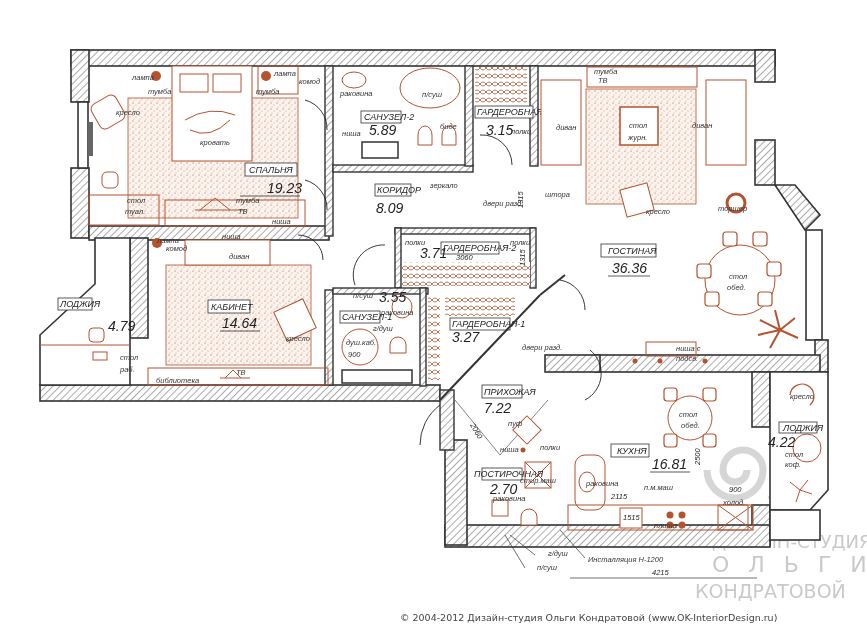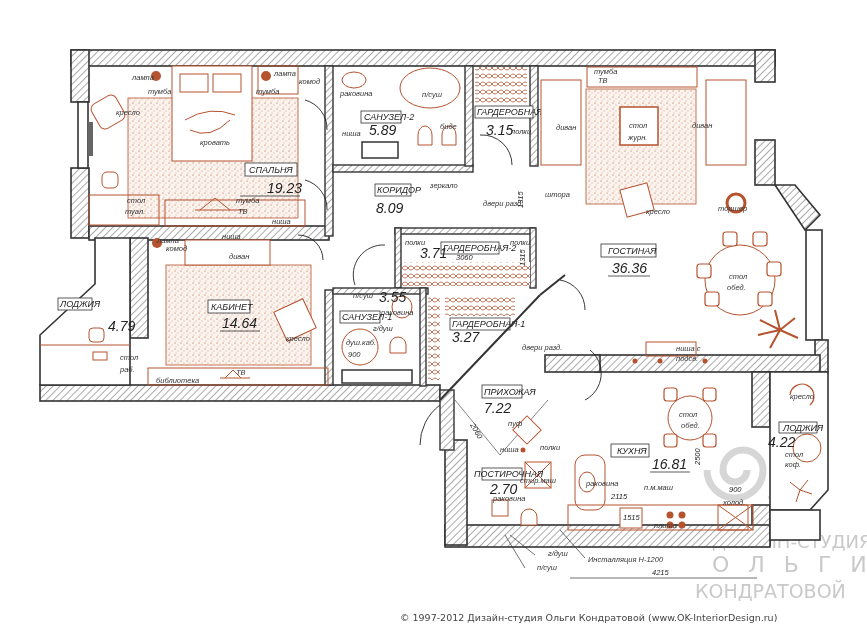--- a/index.html
+++ b/index.html
@@ -367,13 +367,13 @@
     <path d="M305 180 a30 30 0 0 1 22 30"></path>
     <path d="M298 235 a25 25 0 0 1 25 25"></path>
     <path d="M355 285 a30 30 0 0 1 30 -40"></path>
     <path d="M480 135 a30 30 0 0 1 32 30"></path>
     <path d="M440 405 a50 50 0 0 0 -20 40"></path>
     <path d="M560 280 a30 30 0 0 1 25 30"></path>
     <path d="M590 350 a30 30 0 0 1 -5 50"></path>
   </g>
 </svg>
 
-<div class="footer">© 1997-2012 Дизайн-студия Ольги Кондратовой (www.OK-InteriorDesign.ru)</div>
+<div class="footer">© 2004-2012 Дизайн-студия Ольги Кондратовой (www.OK-InteriorDesign.ru)</div>
 
 </body></html>

